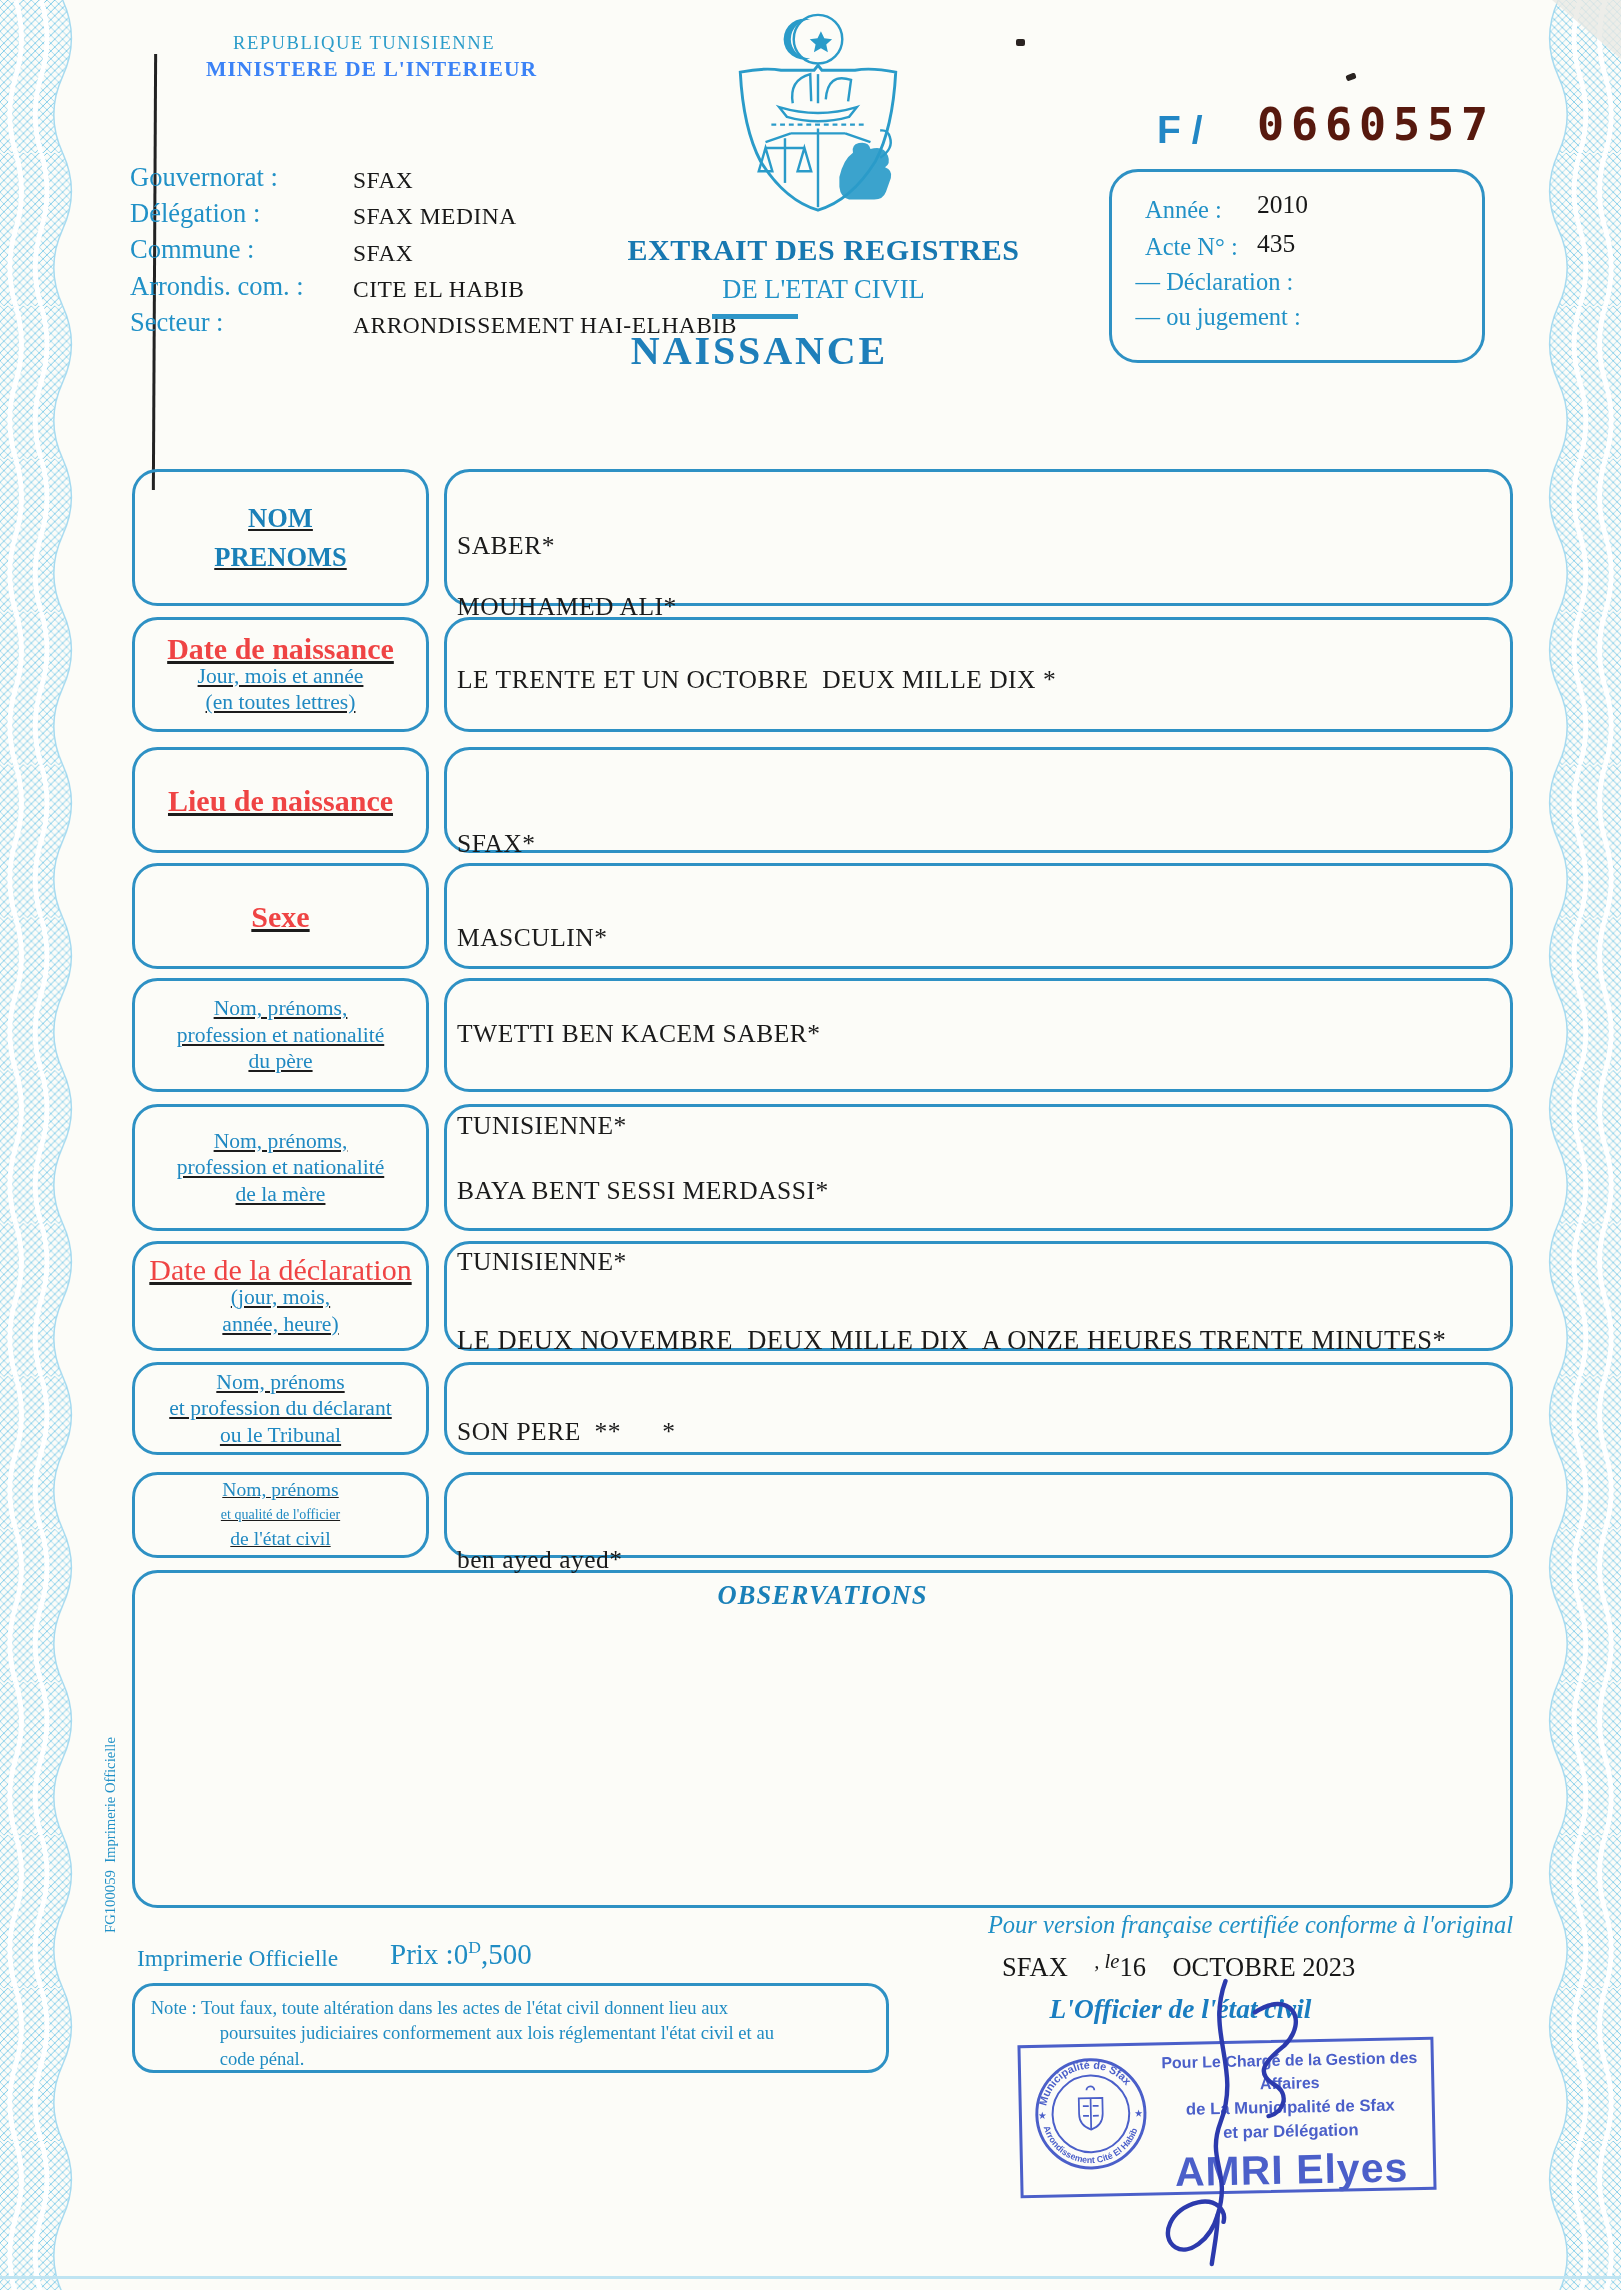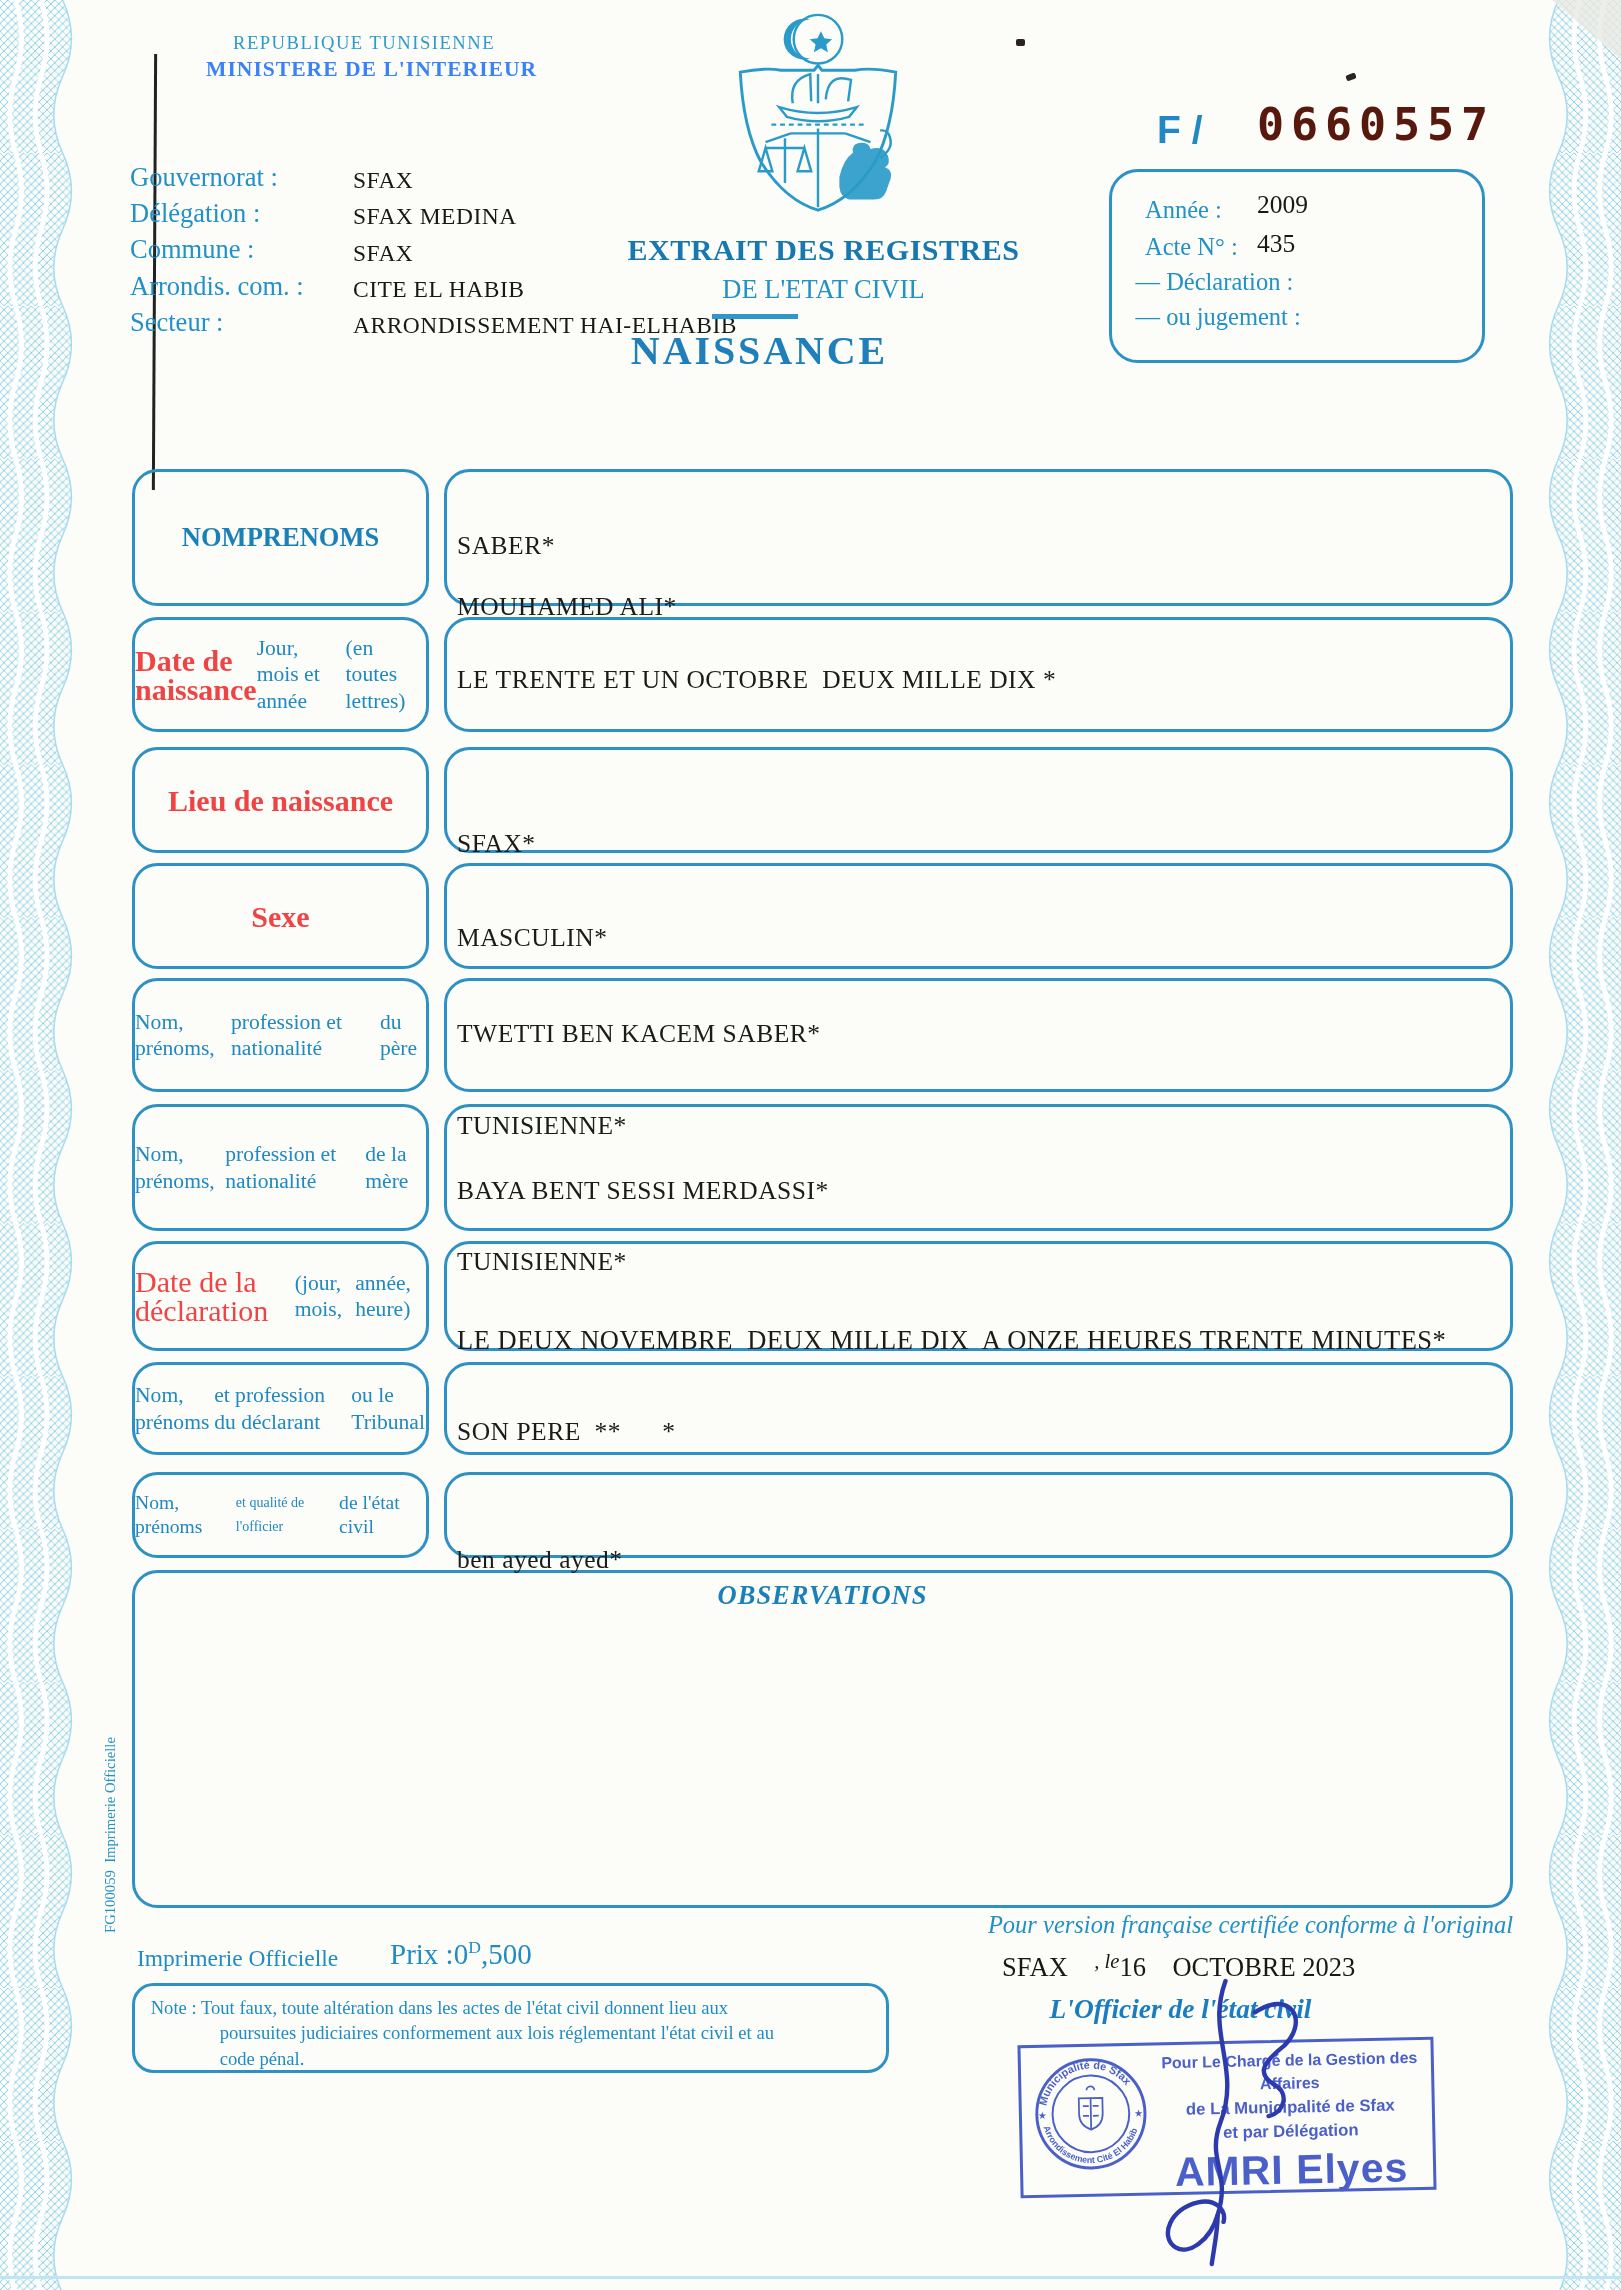--- a/index.html
+++ b/index.html
@@ -28,22 +28,22 @@
           font-size:39px;font-weight:bold;color:#2287c5;}
   .serial{position:absolute;left:1257px;top:98px;font-family:"DejaVu Sans Mono",monospace;
           font-size:45px;font-weight:bold;letter-spacing:6.9px;color:#57190e;}
   .actbox{position:absolute;left:1109px;top:169px;width:370px;height:188px;
           border:3.4px solid #2e91c4;border-radius:29px;}
   .act-l{position:absolute;font-size:24.5px;color:#2191c7;}
   .act-v{position:absolute;font-size:25.5px;color:#181818;}
   
   .row{position:absolute;left:132px;width:1381px;}
   .lbox{position:absolute;left:0;top:0;width:297px;height:100%;border:3.4px solid #2e91c4;
-        border-radius:25.5px;display:flex;flex-direction:row;justify-content:center;
-        align-items:center;text-align:left;box-sizing:border-box;}
+        border-radius:25.5px;display:flex;flex-direction:column;justify-content:center;
+        align-items:center;text-align:right;box-sizing:border-box;text-decoration:underline;}
   .vbox{position:absolute;left:312px;top:0;right:0;height:100%;border:3.4px solid #2e91c4;
         border-radius:25.5px;box-sizing:border-box;}
   .lab{font-size:21.6px;line-height:26.5px;color:#2089c2;}
   .lab-strong{font-size:30px;line-height:29px;font-weight:bold;color:#ef4444;}
   .lab-big{font-size:26.5px;line-height:39px;font-weight:bold;color:#1a80b8;}
   .typed{position:absolute;left:457px;font-size:25.5px;color:#1b1b1b;white-space:pre;
          letter-spacing:0.5px;z-index:3;}
   
   .obsbox{position:absolute;left:132px;top:1570px;width:1381px;height:338px;
           border:3.4px solid #2e91c4;border-radius:25.5px;box-sizing:border-box;}
@@ -161,21 +161,21 @@
 
   <div class="t-extrait">EXTRAIT DES REGISTRES</div>
   <div class="t-etat">DE L'ETAT CIVIL</div>
   <div class="t-rule"></div>
   <div class="t-naiss">NAISSANCE</div>
 
   <div class="fslash">F /</div>
   <div class="serial">0660557</div>
   <div class="actbox">
     <div class="act-l" style="left:33px;top:23.5px;">Année :</div>
-    <div class="act-v" style="left:145px;top:17.6px;">2009</div>
+    <div class="act-v" style="left:145px;top:17.6px;">2010</div>
     <div class="act-l" style="left:33px;top:61px;">Acte N° :</div>
     <div class="act-v" style="left:145px;top:57px;">435</div>
     <div class="act-l" style="left:23.5px;top:96px;">— Déclaration :</div>
     <div class="act-l" style="left:23.5px;top:131px;">— ou jugement :</div>
   </div>
 
   <div class="row" style="top:469px;height:137px;">
     <div class="lbox">
       <div class="lab-big">NOM</div>
       <div class="lab-big">PRENOMS</div>

